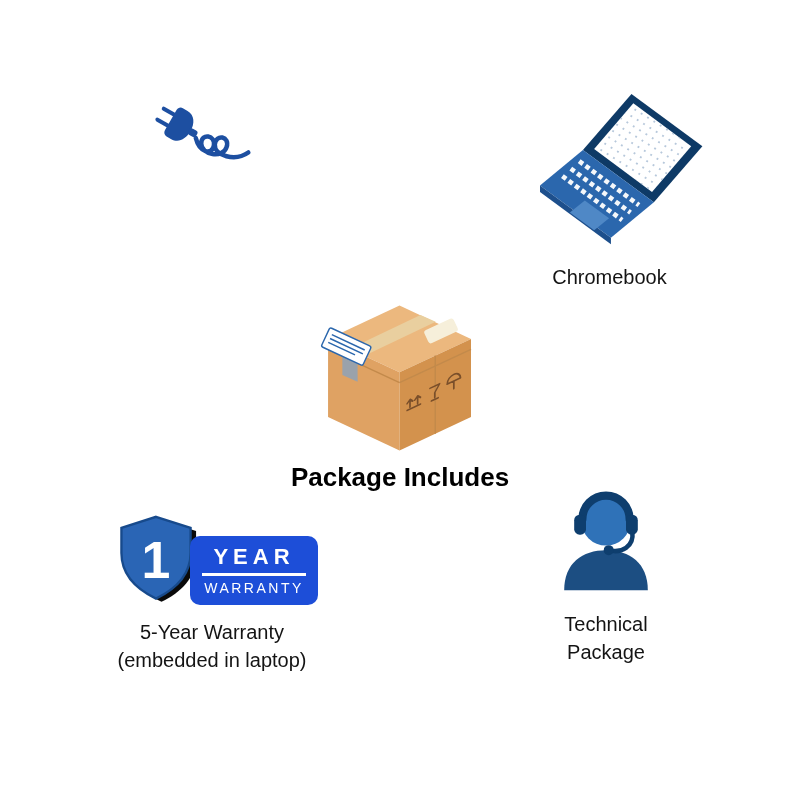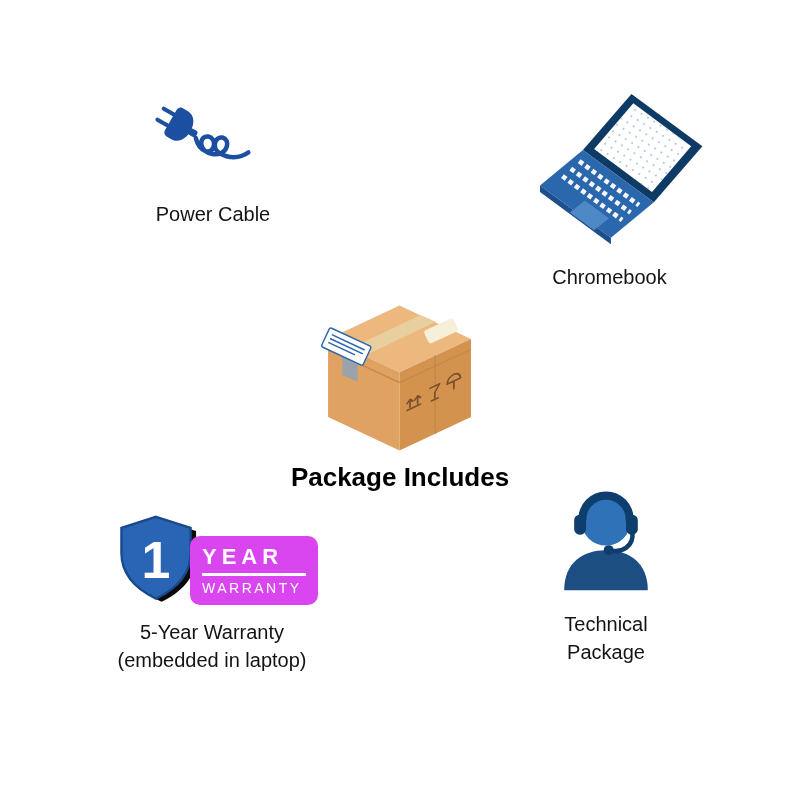--- a/index.html
+++ b/index.html
@@ -19,21 +19,21 @@
   
   .item-chromebook{left:502px;top:92px;width:215px;}
   .item-chromebook .label{margin-top:12px;}
   
   .item-box{left:292px;top:296px;width:216px;}
   
   .item-warranty{left:92px;top:512px;width:240px;height:160px;display:block;}
   .shield-wrap{position:absolute;left:20px;top:0;}
   .badge{
     position:absolute;left:98px;top:24px;width:128px;box-sizing:border-box;
-    background:#d946ef;border-radius:10px;padding:8px 12px 9px;color:#ffffff;
+    background:#1d4ed8;border-radius:10px;padding:8px 12px 9px;color:#ffffff;text-align:center;
   }
   .badge-year{font-size:22px;font-weight:bold;letter-spacing:5px;}
   .badge-rule{height:3px;background:#ffffff;margin:3px 0 4px;}
   .badge-warranty{font-size:14px;font-weight:normal;letter-spacing:2.5px;}
   .warranty-label{position:absolute;top:106px;width:100%;}
   
   .item-support{left:536px;top:481px;width:140px;}
   .item-support .label{margin-top:18px;}
 </style>
 </head>
@@ -44,21 +44,20 @@
   <div class="item item-power">
     <svg viewBox="0 0 130 95" width="118" height="86">
       <g transform="rotate(-60 30 30)">
         <line x1="24" y1="3" x2="24" y2="16" stroke="#1d4fa1" stroke-width="4.5" stroke-linecap="round"></line>
         <line x1="38" y1="3" x2="38" y2="16" stroke="#1d4fa1" stroke-width="4.5" stroke-linecap="round"></line>
         <path d="M18 16 h26 a5 5 0 0 1 5 5 v6 c0 9 -8 14 -18 14 s-18 -5 -18 -14 v-6 a5 5 0 0 1 5 -5 z" fill="#1d4fa1"></path>
         <rect x="27" y="39" width="8" height="10" rx="3" fill="#1d4fa1"></rect>
       </g>
       <path d="M46 42 C 50 58, 64 62, 66 50 C 68 39, 52 36, 52 48 C 52 61, 76 65, 80 52 C 84 40, 68 37, 67 49 C 66 62, 90 68, 104 58" fill="none" stroke="#1d4fa1" stroke-width="5" stroke-linecap="round"></path>
     </svg>
-    <div class="label">Power Cable</div>
   </div>
 
   <div class="item item-chromebook">
     <svg viewBox="0 0 210 170" width="196" height="159">
       <defs>
         <pattern id="screenDots" width="8" height="8" patternUnits="userSpaceOnUse" patternTransform="rotate(32)">
           <circle cx="2" cy="2" r="1" fill="#9fb6cf"></circle>
         </pattern>
       </defs>
       <polygon points="128,2 204,58 152,118 76,62" fill="#0e3a66"></polygon>

